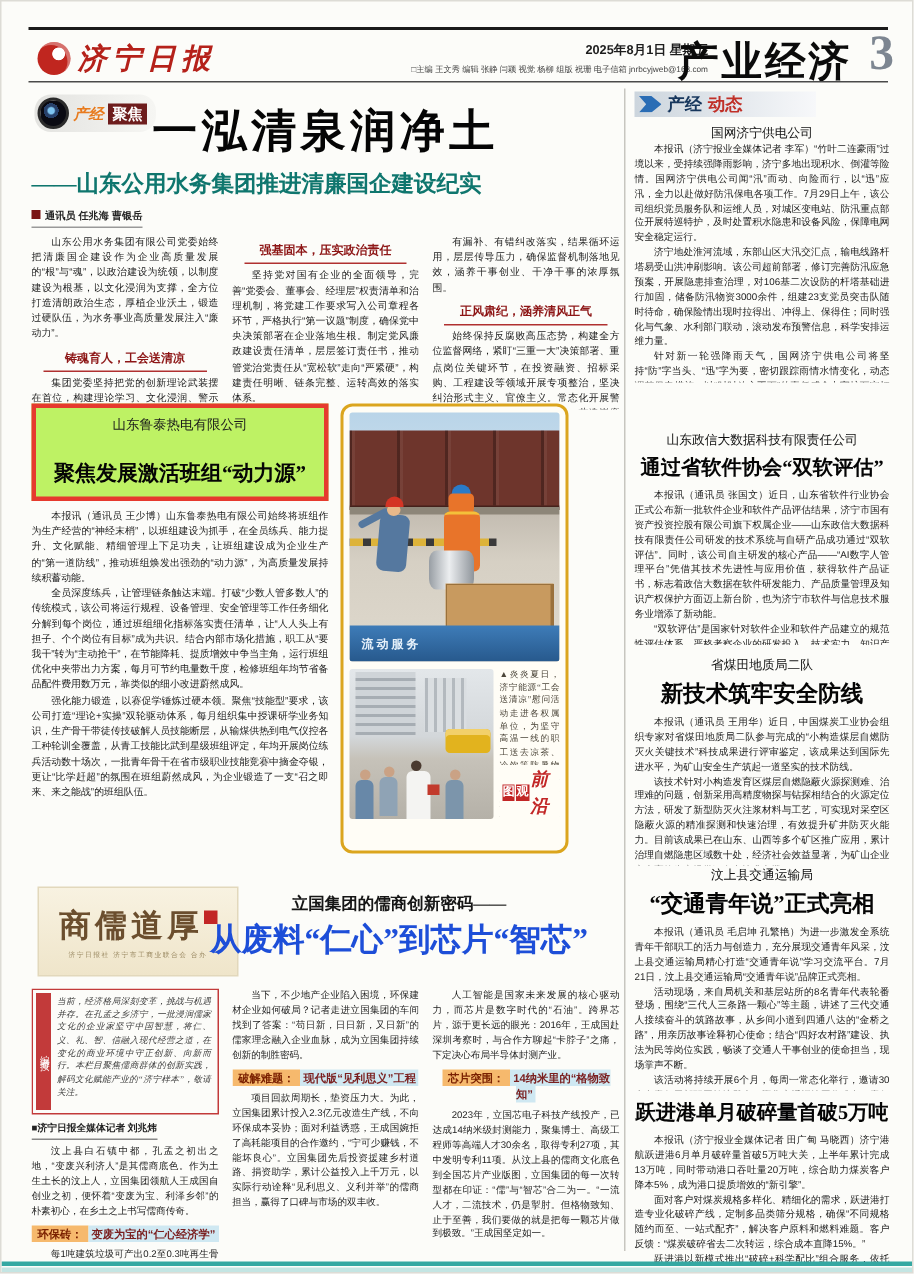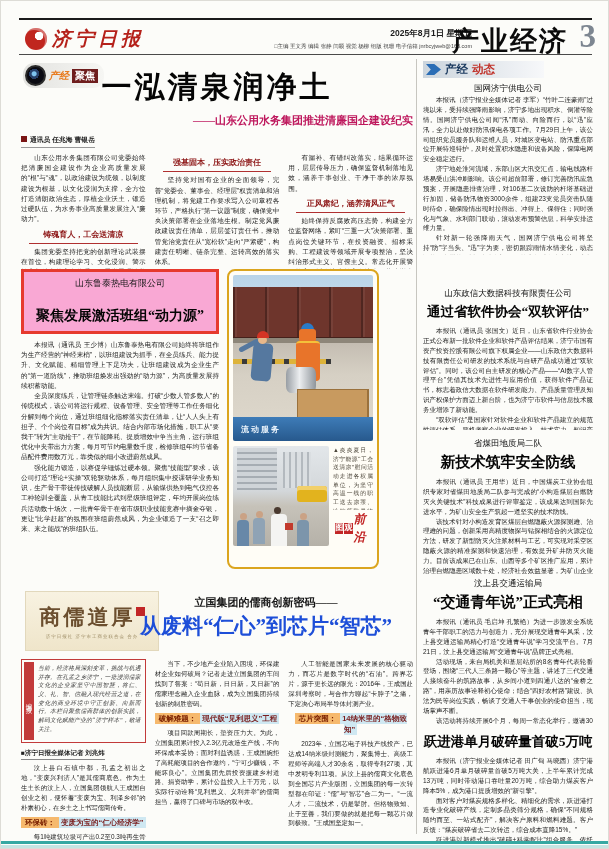--- a/index.html
+++ b/index.html
@@ -25,33 +25,33 @@
   
   .focus{position:absolute;left:20px;top:58px;width:392px;height:206px;}
   .badge{position:absolute;left:2px;top:4px;display:flex;align-items:center;gap:3px;
          background:linear-gradient(90deg,#e3e3e0,#f6f6f3);padding:2px 6px 2px 2px;border-radius:11px;}
   .lens{width:17px;height:17px;border-radius:50%;border:2px solid #2b2b2b;
         background:radial-gradient(circle at 42% 40%, #7ec4f0 0 2px, #27406a 3px 5px, #0a0a12 5px);}
   .b1{color:#e87b1e;font-weight:900;font-size:10px;font-style:italic;}
   .b2{color:#fff;background:#6e1d1d;font-weight:900;font-size:10px;padding:0 3px;}
   .focus h1{margin:8px 0 0;text-align:center;font-family:"Liberation Serif",serif;font-weight:900;
             font-size:30px;letter-spacing:3px;color:#050505;}
-  .focus h2{margin:5px 0 0;text-align:right;font-family:"Liberation Serif",serif;font-weight:700;
-            font-size:11px;color:#be185d;}
+  .focus h2{margin:5px 0 0;text-align:left;font-family:"Liberation Serif",serif;font-weight:700;
+            font-size:15px;color:#0f766e;}
   .byline{margin-top:7px;display:inline-block;font-size:6.8px;color:#222;border-bottom:1px solid #999;
           padding-bottom:2px;font-weight:bold;}
   .byline::before{content:"";display:inline-block;width:6px;height:6px;background:#7a1515;margin-right:3px;}
   .cols{display:flex;gap:9px;margin-top:5px;height:116px;overflow:hidden;}
   .col{flex:1;overflow:hidden;font-size:6.6px;line-height:1.55;text-align:justify;color:#1c1c1c;}
   .col p{margin:0;text-indent:2em;}
   .sub{text-align:center;color:#8d1616;font-weight:bold;font-size:8px;margin:4px 8px 3px;
        padding-bottom:2px;border-bottom:1.5px solid #b03030;}
   
   .lutai{position:absolute;left:20px;top:268px;width:198px;height:300px;}
-  .redbox{border:3px solid #e63a2e;padding:5px 4px 6px;text-align:center;background:#f9a8d4;}
+  .redbox{border:3px solid #e63a2e;padding:5px 4px 6px;text-align:center;background:#bef264;}
   .redbox .org{font-size:9px;color:#1a1a1a;}
   .redbox .t{font-size:14px;font-weight:900;font-family:"Liberation Serif",serif;margin-top:17px;color:#050505;}
   .lutai .lbody{margin-top:6px;height:238px;overflow:hidden;font-size:6.6px;line-height:1.55;
                 text-align:justify;color:#1c1c1c;}
   .lutai .lbody p{margin:0;text-indent:2em;}
   
   .photobox{position:absolute;left:226px;top:268px;width:152px;height:300px;border:2px solid #dba51e;
             border-radius:8px;padding:4px;box-sizing:border-box;background:#fffdf6;}
   .photo1{position:relative;height:166px;overflow:hidden;border-radius:2px;
           background:linear-gradient(#b9d4e8 0%,#cfe2ef 34%,#c3bcb1 40%,#d6d0c4 60%,#dfd9cd 100%);}

